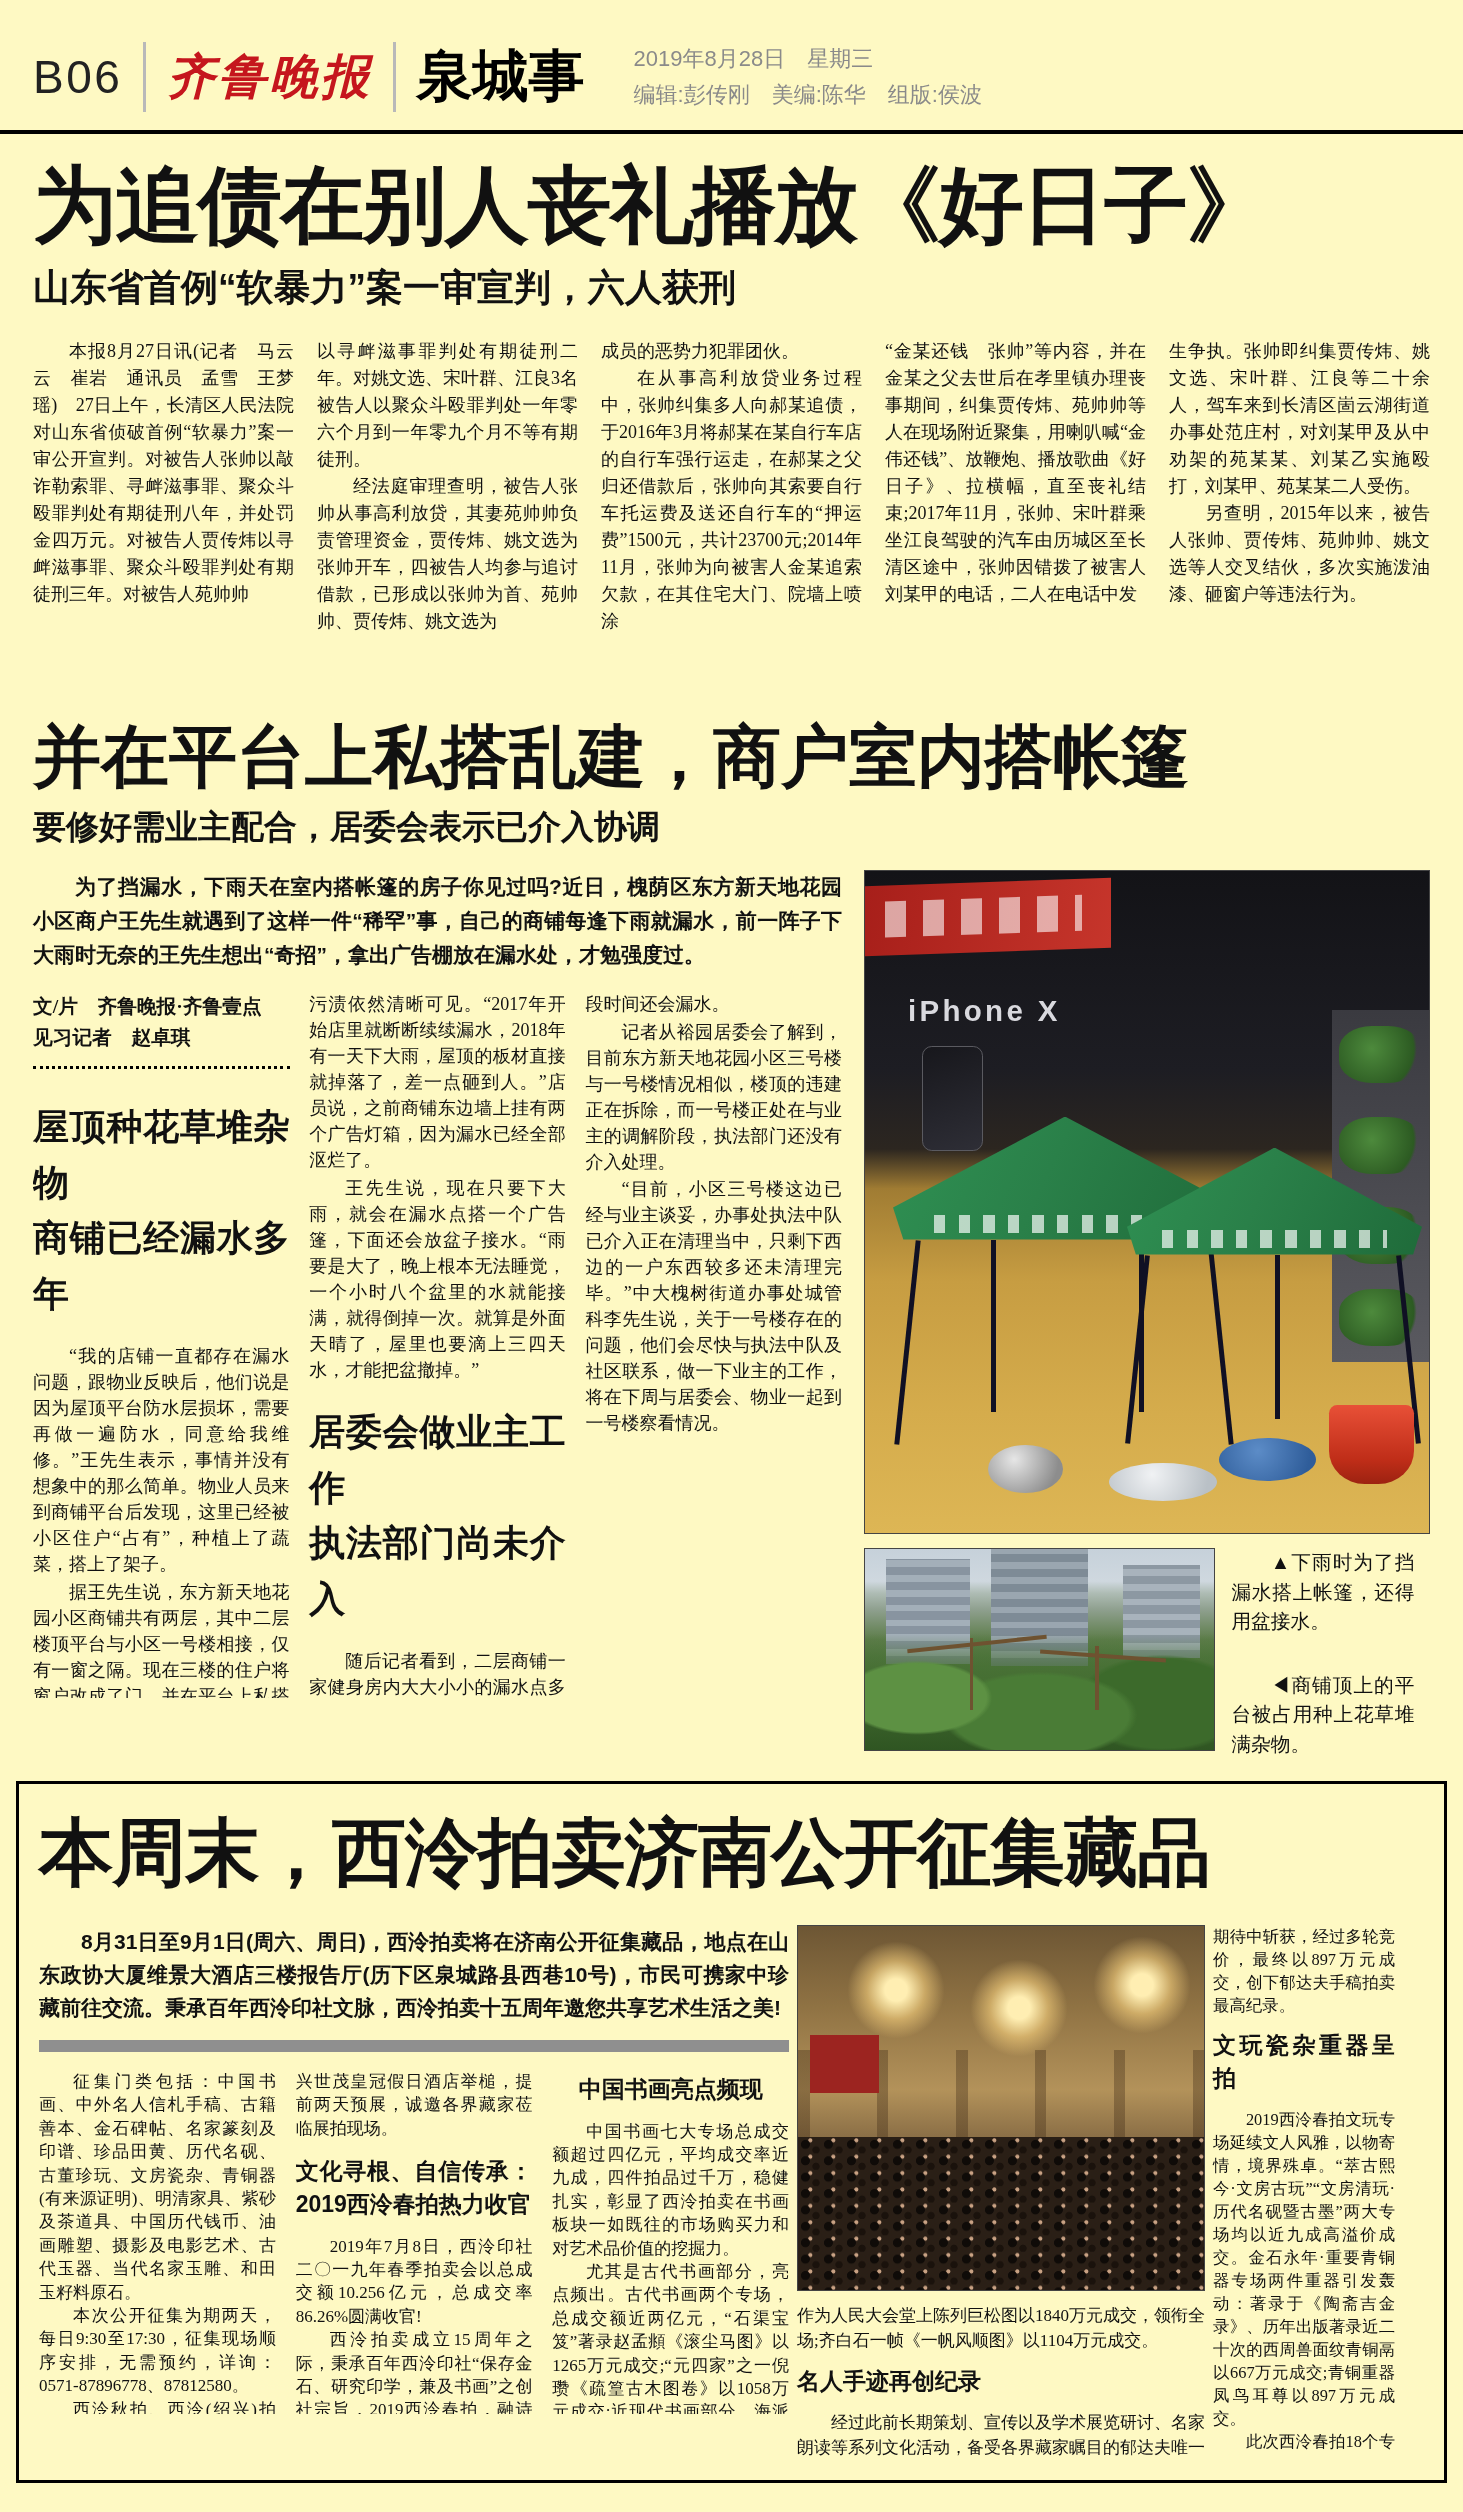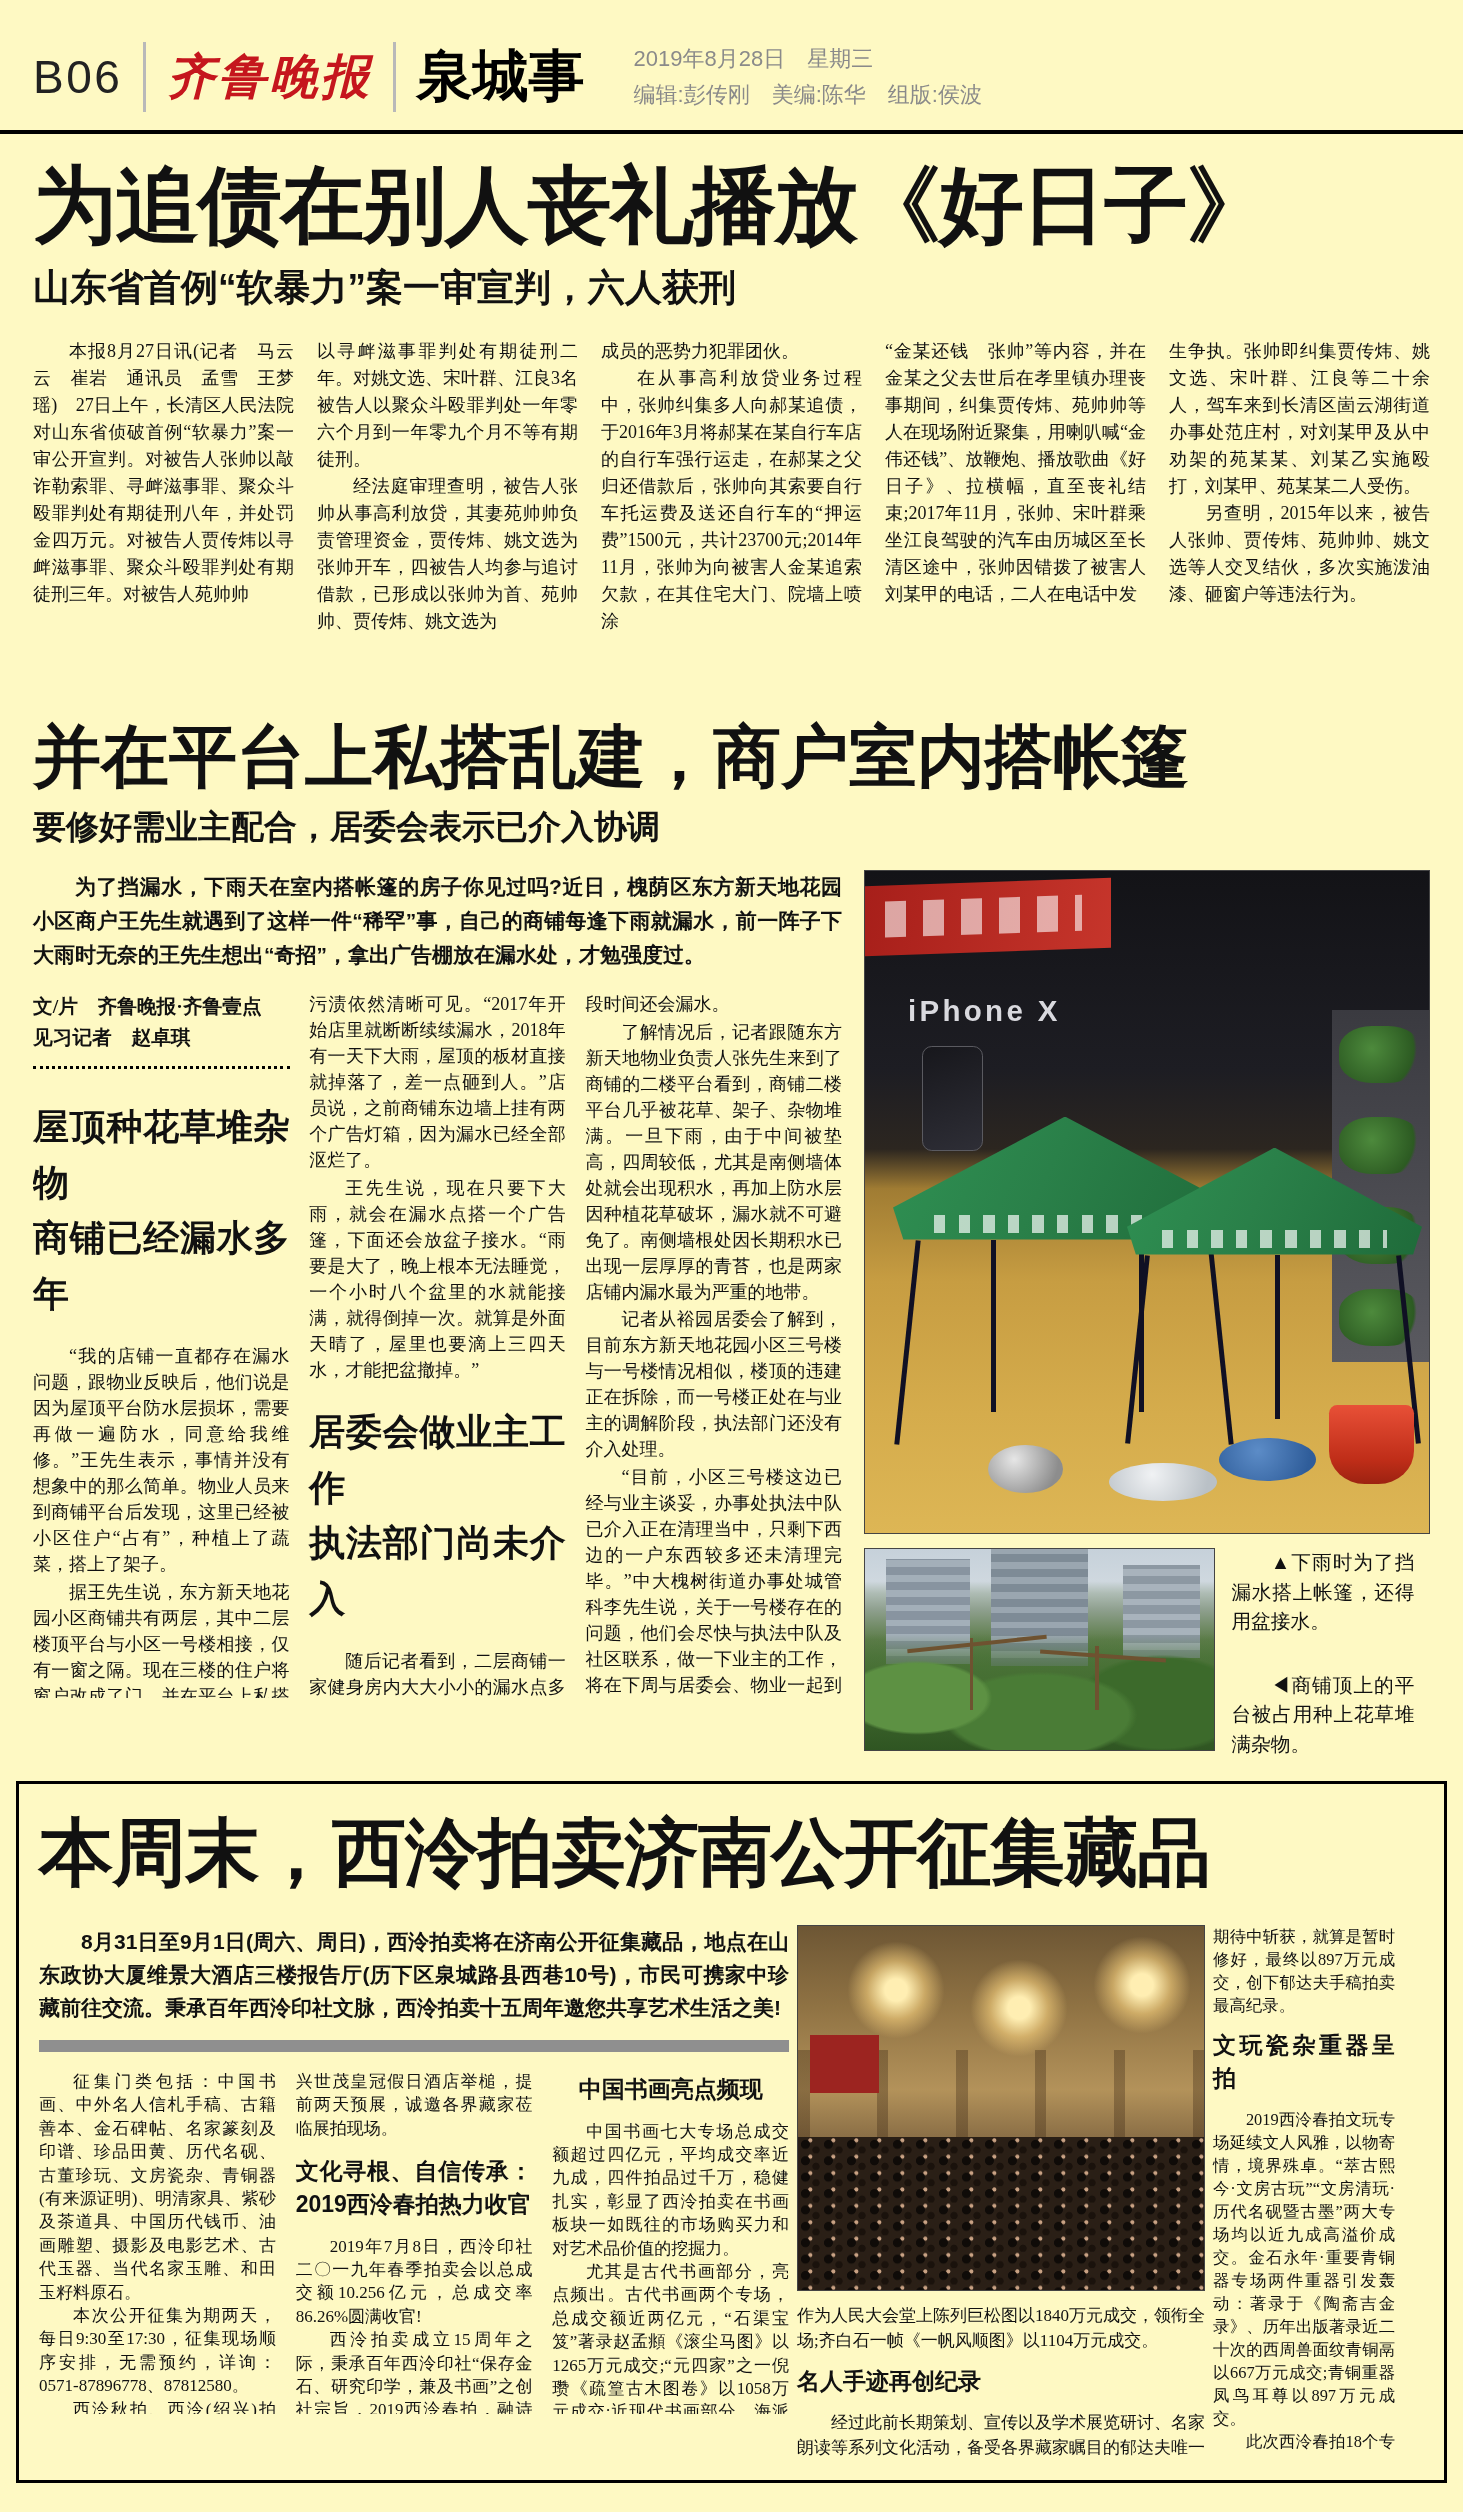--- a/index.html
+++ b/index.html
@@ -173,21 +173,20 @@
             <p>污渍依然清晰可见。“2017年开始店里就断断续续漏水，2018年有一天下大雨，屋顶的板材直接就掉落了，差一点砸到人。”店员说，之前商铺东边墙上挂有两个广告灯箱，因为漏水已经全部沤烂了。</p>
             <p class="ind">王先生说，现在只要下大雨，就会在漏水点搭一个广告篷，下面还会放盆子接水。“雨要是大了，晚上根本无法睡觉，一个小时八个盆里的水就能接满，就得倒掉一次。就算是外面天晴了，屋里也要滴上三四天水，才能把盆撤掉。”</p>
             <div class="colhead mt">
               <span style="display:block">居委会做业主工作</span>
               <span style="display:block">执法部门尚未介入</span>
             </div>
             <p class="ind">随后记者看到，二层商铺一家健身房内大大小小的漏水点多达20处，墙皮脱落、地板泡坏是常事。“2015年店里就有漏水，但是不怎么严重。现在越来越严重，顺着墙体往下漏，尤其是伸缩缝处最为严重。”店主王先生说，自己也曾花钱修过，但是效果并不明显。楼顶平台违建不拆，就算是暂时修好，过一</p>
           </div>
           <div class="col">
             <p>段时间还会漏水。</p>
-            <p class="ind">了解情况后，记者跟随东方新天地物业负责人张先生来到了商铺的二楼平台看到，商铺二楼平台几乎被花草、架子、杂物堆满。一旦下雨，由于中间被垫高，四周较低，尤其是南侧墙体处就会出现积水，再加上防水层因种植花草破坏，漏水就不可避免了。南侧墙根处因长期积水已出现一层厚厚的青苔，也是两家店铺内漏水最为严重的地带。</p>
             <p class="ind">记者从裕园居委会了解到，目前东方新天地花园小区三号楼与一号楼情况相似，楼顶的违建正在拆除，而一号楼正处在与业主的调解阶段，执法部门还没有介入处理。</p>
             <p class="ind">“目前，小区三号楼这边已经与业主谈妥，办事处执法中队已介入正在清理当中，只剩下西边的一户东西较多还未清理完毕。”中大槐树街道办事处城管科李先生说，关于一号楼存在的问题，他们会尽快与执法中队及社区联系，做一下业主的工作，将在下周与居委会、物业一起到一号楼察看情况。</p>
           </div>
         </div>
       </div>
 
       <div class="a2right">
         <div class="photoframe tentphoto">
           <div class="tp-banner">
               <i></i>
@@ -277,21 +276,21 @@
           <div class="pillars"></div>
           <div class="redscreen"></div>
           <div class="crowd"></div>
         </div>
         <p>作为人民大会堂上陈列巨松图以1840万元成交，领衔全场;齐白石一帧《一帆风顺图》以1104万元成交。</p>
         <div class="adhead">名人手迹再创纪录</div>
         <p class="ind">经过此前长期策划、宣传以及学术展览研讨、名家朗读等系列文化活动，备受各界藏家瞩目的郁达夫唯一存世完整著作手稿《她是一个弱女子》，让世人重新认识了这位为中华民族抗战胜利做出贡献的文学大家。目前市场可流通的郁达夫签名本凤毛麟角，《她是一个弱女子》完整创作稿于2019年7月7日下午两个小时在众人</p>
       </div>
 
       <div class="adcol5">
-        <p>期待中斩获，就算是暂时修好，最终以897万元成交，创下郁达夫手稿拍卖最高纪录。</p>
+        <p>期待中斩获，经过多轮竞价，最终以897万元成交，创下郁达夫手稿拍卖最高纪录。</p>
         <div class="adhead">文玩瓷杂重器呈拍</div>
         <p class="ind">2019西泠春拍文玩专场延续文人风雅，以物寄情，境界殊卓。“萃古熙今·文房古玩”“文房清玩·历代名砚暨古墨”两大专场均以近九成高溢价成交。金石永年·重要青铜器专场两件重器引发轰动：著录于《陶斋吉金录》、历年出版著录近二十次的西周兽面纹青铜鬲以667万元成交;青铜重器凤鸟耳尊以897万元成交。</p>
         <p class="ind">此次西泠春拍18个专场不乏亮点，古籍碑帖、篆刻印谱、油画雕塑、古钱币、玉器玉雕、陈年名酒等专场精品成交均创佳绩。</p>
       </div>
     </div>
   </section>
 
 </div>
 
 

